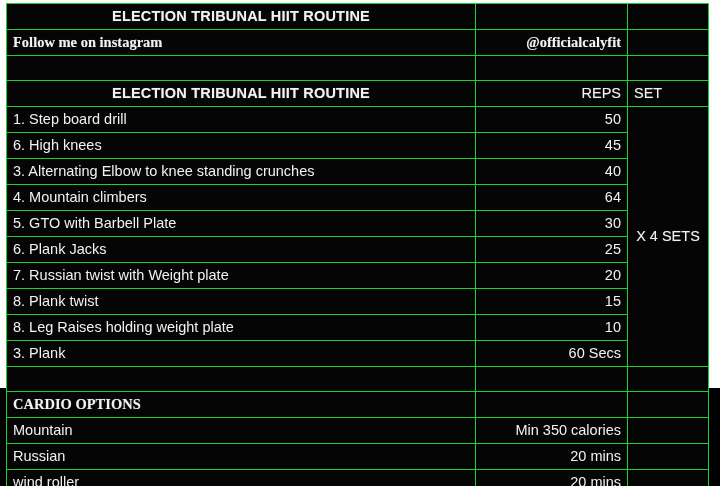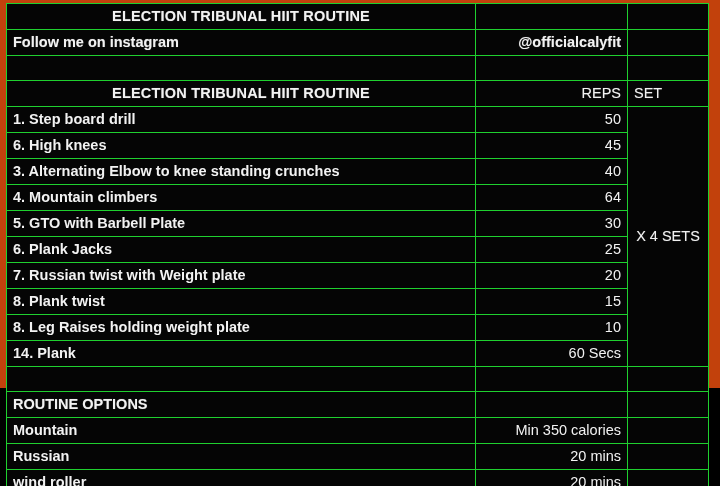--- a/index.html
+++ b/index.html
@@ -13,21 +13,21 @@
     height: 486px;
     overflow: hidden;
     font-family: "Liberation Sans", sans-serif;
     color: #ffffff;
   }
 
   #sheet {
     position: relative;
     width: 720px;
     height: 388px;
-    background: #c2410c;
+    background: #ffffff;
   }
 
   table.grid {
     position: absolute;
     left: 6px;
     top: 3px;
     width: 702px;
     border-collapse: collapse;
     table-layout: fixed;
   }
@@ -45,22 +45,22 @@
     overflow: hidden;
   }
 
   
   col.c-name { width: 469px; }
   col.c-reps { width: 152px; }
   col.c-set  { width: 81px; }
 
   
   .t-center { text-align: right; }
-  .t-left   { text-align: left; font-weight: bold; }
-  .bold     { font-weight: bold; }
+  .t-left   { text-align: left; }
+  .bold     { font-weight: bold; font-family: Liberation Serif, serif; }
   .title    {
     font-weight: bold;
     font-size: 15.5px;
     letter-spacing: 0.2px;
     text-align: center;
   }
   .hdr {
     font-weight: normal;
     font-size: 15px;
   }
@@ -161,32 +161,32 @@
         <td class="exname t-left">8. Plank twist</td>
         <td class="t-center">15</td>
       </tr>
 
       <tr>
         <td class="exname t-left">8. Leg Raises holding weight plate</td>
         <td class="t-center">10</td>
       </tr>
 
       <tr>
-        <td class="exname t-left">14. Plank</td>
+        <td class="exname t-left">3. Plank</td>
         <td class="t-center">60 Secs</td>
       </tr>
 
       <tr class="spacer">
         <td class="blank"></td>
         <td class="blank dim-left"></td>
         <td class="blank"></td>
       </tr>
 
       <tr>
-        <td class="t-left bold">ROUTINE  OPTIONS</td>
+        <td class="t-left bold">CARDIO  OPTIONS</td>
         <td class="blank"></td>
         <td class="blank"></td>
       </tr>
 
       <tr>
         <td class="t-left">Mountain</td>
         <td class="t-center">Min 350 calories</td>
         <td class="blank"></td>
       </tr>
 

